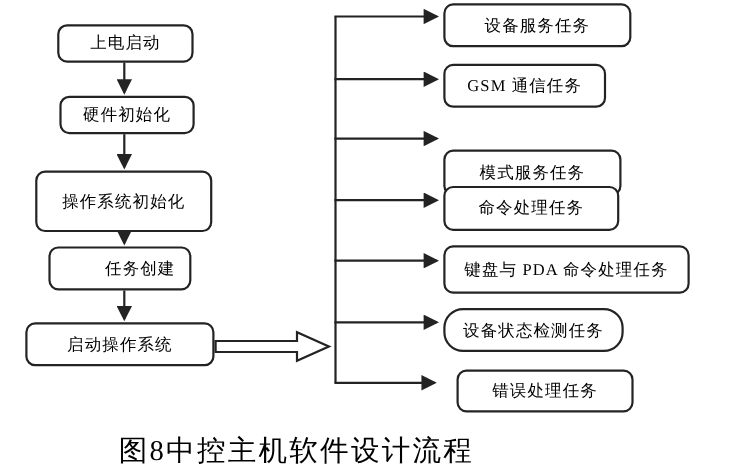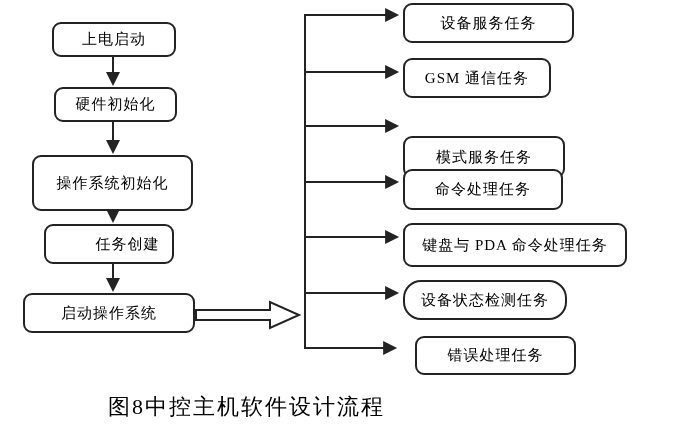--- a/index.html
+++ b/index.html
@@ -37,21 +37,21 @@
   .t1 { left: 403px; top: 58px;  width: 148px; height: 40px; }
   .t2 { left: 403px; top: 113px; width: 162px; height: 42px; margin-top: 23px; }
   .t3 { left: 403px; top: 169px; width: 160px; height: 41px; }
   .t4 { left: 403px; top: 223px; width: 224px; height: 44px; }
   .t5 { left: 403px; top: 280px; width: 164px; height: 40px; border-radius: 18px; }
   .t6 { left: 403px; top: 336px; width: 161px; height: 39px; margin-left: 12px; }
   .caption {
     position: absolute;
     left: 108px;
     top: 392px;
-    font-size: 22px;
+    font-size: 26px;
     color: #000000;
     letter-spacing: 2px;
     white-space: nowrap;
   }
 </style>
 </head>
 <body>
 
 <div class="stage">
 

